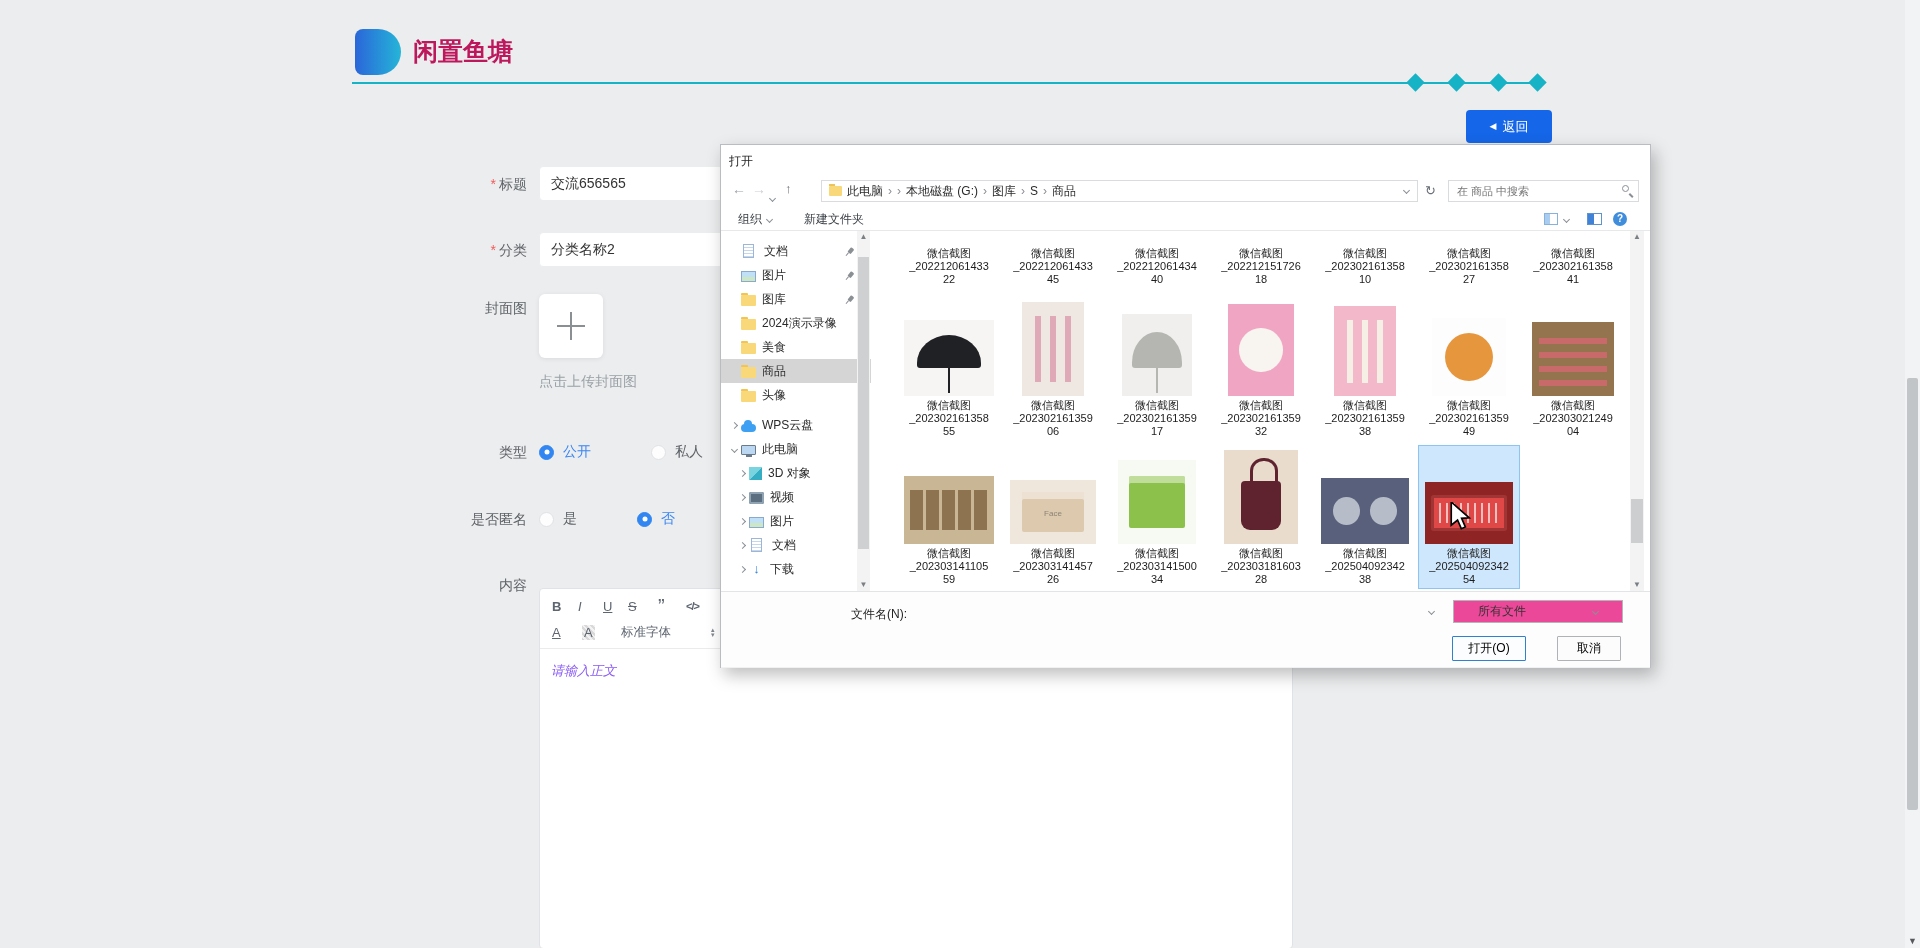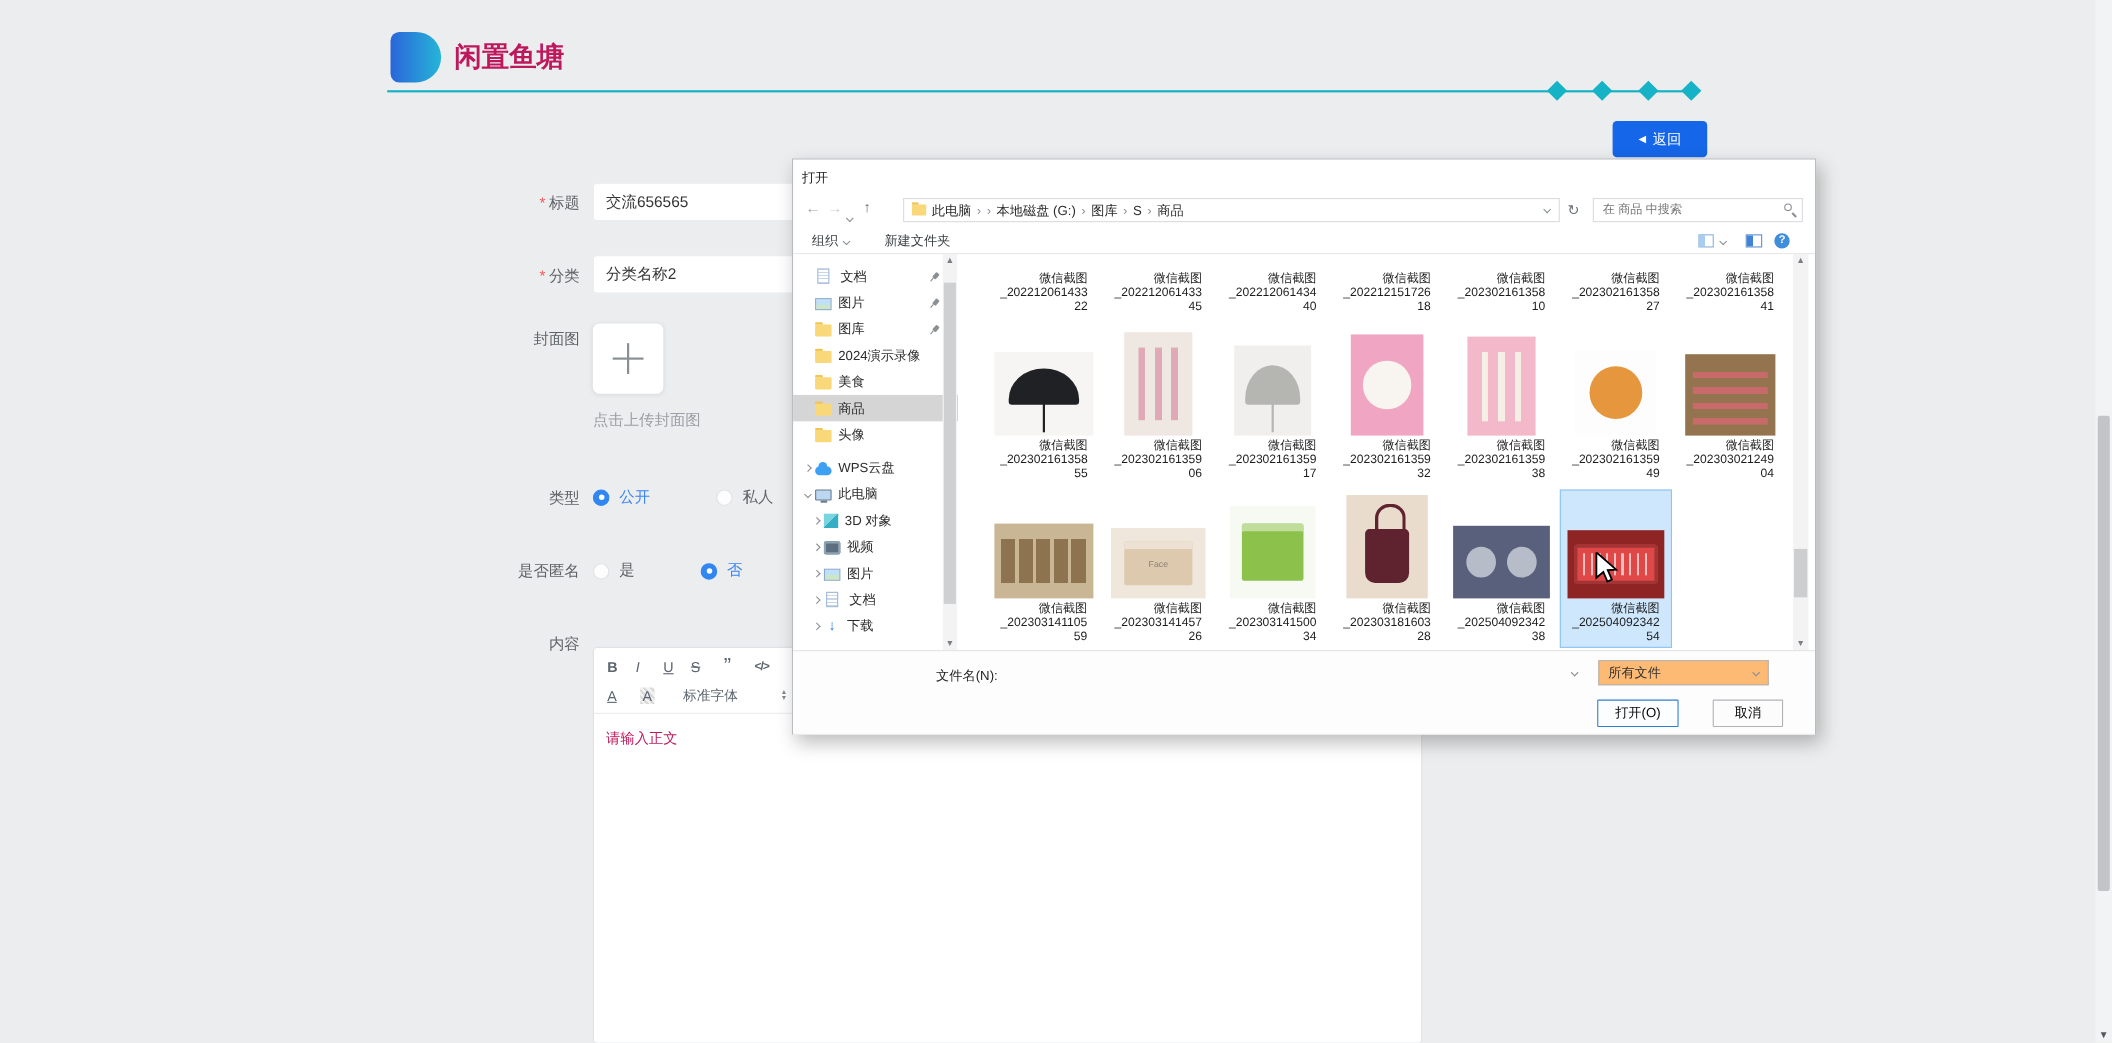--- a/index.html
+++ b/index.html
@@ -47,21 +47,21 @@
 .code-g{font-size:11px;font-weight:bold;letter-spacing:-1px}
 .hl{background:repeating-linear-gradient(45deg,#d9d9d9 0 2px,#f2f2f2 2px 4px);padding:0 2px}
 .i-lines{display:inline-block;width:13px;height:10px;border-top:2px solid currentColor;border-bottom:2px solid currentColor;position:relative;font-style:normal}
 .i-lines::after{content:"";position:absolute;left:0;top:2px;width:100%;height:2px;background:currentColor}
 .i-lines.sm{width:11px}
 .i-link{display:inline-block;width:13px;height:7px;border:1.5px solid currentColor;border-radius:4px;transform:rotate(-45deg);font-style:normal}
 .i-img{display:inline-block;width:14px;height:11px;border:1.5px solid currentColor;border-radius:2px;font-style:normal}
 .i-video{display:inline-block;width:14px;height:11px;border:1.5px solid currentColor;border-radius:2px;background:linear-gradient(currentColor,currentColor) center/5px 5px no-repeat;font-style:normal}
 .sel-text{font-size:12.5px;color:#5d6570}
 .stp{display:inline-flex;flex-direction:column;line-height:5.5px;font-size:7px;color:#81878e;font-style:normal}
-.ed-content{padding:13px 11px;font-size:13px;color:#be185d;}
+.ed-content{padding:13px 11px;font-size:13px;color:#8b5cf6;font-style:italic}
 
 
 .dlg{position:absolute;left:720px;top:144px;width:931px;height:524px;background:#fff;border:1px solid #b9bcc0;box-shadow:4px 7px 16px rgba(0,0,0,.26);font-size:12px;color:#333;z-index:20}
 .dlg-title{position:absolute;left:8px;top:8px;font-size:12px;color:#1f1f1f}
 .navrow{position:absolute;left:0;top:30px;width:100%;height:32px}
 .nav-ic{position:absolute;top:6px;font-size:14px;line-height:16px;cursor:pointer}
 .nv-back{left:11px;color:#9aa3ad}
 .nv-fwd{left:31px;color:#cbd0d5}
 .nv-chv{left:49px;top:13px}
 .nv-up{left:64px;color:#6a7077;font-size:13px}
@@ -113,21 +113,21 @@
 .sb-scroll{position:absolute;left:136px;top:0;width:13px;height:360px;background:#f3f3f3}
 .sb-scroll .thumb{position:absolute;left:1px;width:11px;top:26px;height:292px;background:#cfd0d1}
 .scroll-arrow{position:absolute;left:0;width:100%;text-align:center;font-size:8px;color:#7a7f85;line-height:12px}
 
 .grid{position:absolute;left:155px;top:0;width:750px;height:360px;overflow:hidden}
 .g-row{position:absolute;left:0;width:100%}
 .g-row1{top:2px;height:56px}.g-row2{top:60px;height:150px}.g-row3{top:214px;height:144px}
 .g-cell{position:absolute;top:0;height:100%;width:102px;display:flex;flex-direction:column;align-items:center;justify-content:flex-end;padding:2px 0;border:1px solid transparent;cursor:pointer}
 .g-cell.sel{background:#cfe7fd;border-color:#8cc4f2}
 .g-thumb{margin-bottom:3px;display:flex;align-items:center;justify-content:center;overflow:hidden;position:relative;flex:none}
-.g-name{font-size:11px;line-height:13px;text-align:right;color:#1d1d1d}
+.g-name{font-size:11px;line-height:13px;text-align:center;color:#1d1d1d}
 .shp{display:block;font-style:normal;position:relative}
 .shp-umbrella{width:72%;height:44%;background:currentColor;border-radius:100% 100% 6px 6px/170% 170% 6px 6px;margin-top:-14%}
 .shp-umbrella::after{content:"";position:absolute;left:49%;top:96%;width:2px;height:26px;background:currentColor}
 .shp-circle{width:66%;height:0;padding-bottom:66%;background:currentColor;border-radius:50%}
 .shp-sticks{width:58%;height:70%;background:repeating-linear-gradient(90deg,currentColor 0 6px,transparent 6px 15px)}
 .shp-box{width:72%;height:62%;background:currentColor;border-radius:2px;box-shadow:inset 0 7px rgba(255,255,255,.45)}
 .shp-bag{width:55%;height:52%;background:currentColor;border-radius:4px 4px 9px 9px;margin-top:22%}
 .shp-bag::before{content:"";position:absolute;left:24%;top:-46%;width:52%;height:46%;border:3px solid currentColor;border-bottom:none;border-radius:50% 50% 0 0}
 .shp-mice{width:86%;height:54%}
 .shp-mice::before,.shp-mice::after{content:"";position:absolute;top:10%;width:36%;height:80%;background:currentColor;border-radius:50%}
@@ -138,21 +138,21 @@
 .shp-shelf{width:82%;height:72%;background:repeating-linear-gradient(0deg,currentColor 0 6px,transparent 6px 14px)}
 .shp-boxes{width:86%;height:60%;background:repeating-linear-gradient(90deg,currentColor 0 13px,transparent 13px 16px)}
 .thumb-text{position:absolute;font-size:8px;color:#8d8376;left:50%;top:52%;transform:translate(-50%,-50%);font-style:normal}
 .grid-scroll{position:absolute;right:6px;top:86px;width:14px;height:360px;background:#f3f3f3}
 .grid-scroll .thumb{position:absolute;left:1px;width:12px;top:268px;height:44px;background:#cdcecf}
 
 .strip{position:absolute;left:0;top:446px;width:100%;height:77px;background:rgba(252,252,253,.82);border-top:1px solid #e3e4e6}
 .fn-label{position:absolute;left:130px;top:14px;color:#1f1f1f}
 .fn-input{position:absolute;left:188px;top:8px;width:536px;height:23px;border:1px solid #b3b5b8;background:#fff;font-size:12px;padding:0 18px 0 6px;font-family:inherit;color:#222}
 .fn-chv{position:absolute;left:708px;top:17px}
-.ft-combo{position:absolute;left:732px;top:8px;width:155px;height:23px;border:1px solid #b3b5b8;background:#fdba74;display:flex;align-items:center;justify-content:space-between;padding:0 8px;cursor:pointer}
+.ft-combo{position:absolute;left:732px;top:8px;width:170px;height:23px;border:1px solid #b3b5b8;background:#ec4899;display:flex;align-items:center;justify-content:space-between;padding:0 24px;cursor:pointer}
 .btn-open{position:absolute;left:731px;top:44px;width:74px;height:25px;background:#fcfdfe;border:1.5px solid #2f80d0;border-radius:1px;font-size:12px;font-family:inherit;cursor:pointer}
 .btn-cancel{position:absolute;left:836px;top:44px;width:64px;height:25px;background:#fcfcfc;border:1px solid #b0b3b6;border-radius:1px;font-size:12px;font-family:inherit;cursor:pointer}
 
 
 .page-scroll{position:absolute;right:0;top:0;width:15px;height:948px;background:#f2f3f4;z-index:30}
 .page-scroll .thumb{position:absolute;left:2px;width:11px;top:378px;height:432px;background:#c2c5c8;border-radius:2px}
 .ps-arrow{position:absolute;bottom:2px;width:100%;text-align:center;font-size:9px;color:#55585c}
 .cursor{position:absolute;left:1449px;top:502px;z-index:60;pointer-events:none}
 </style>
 </head>

